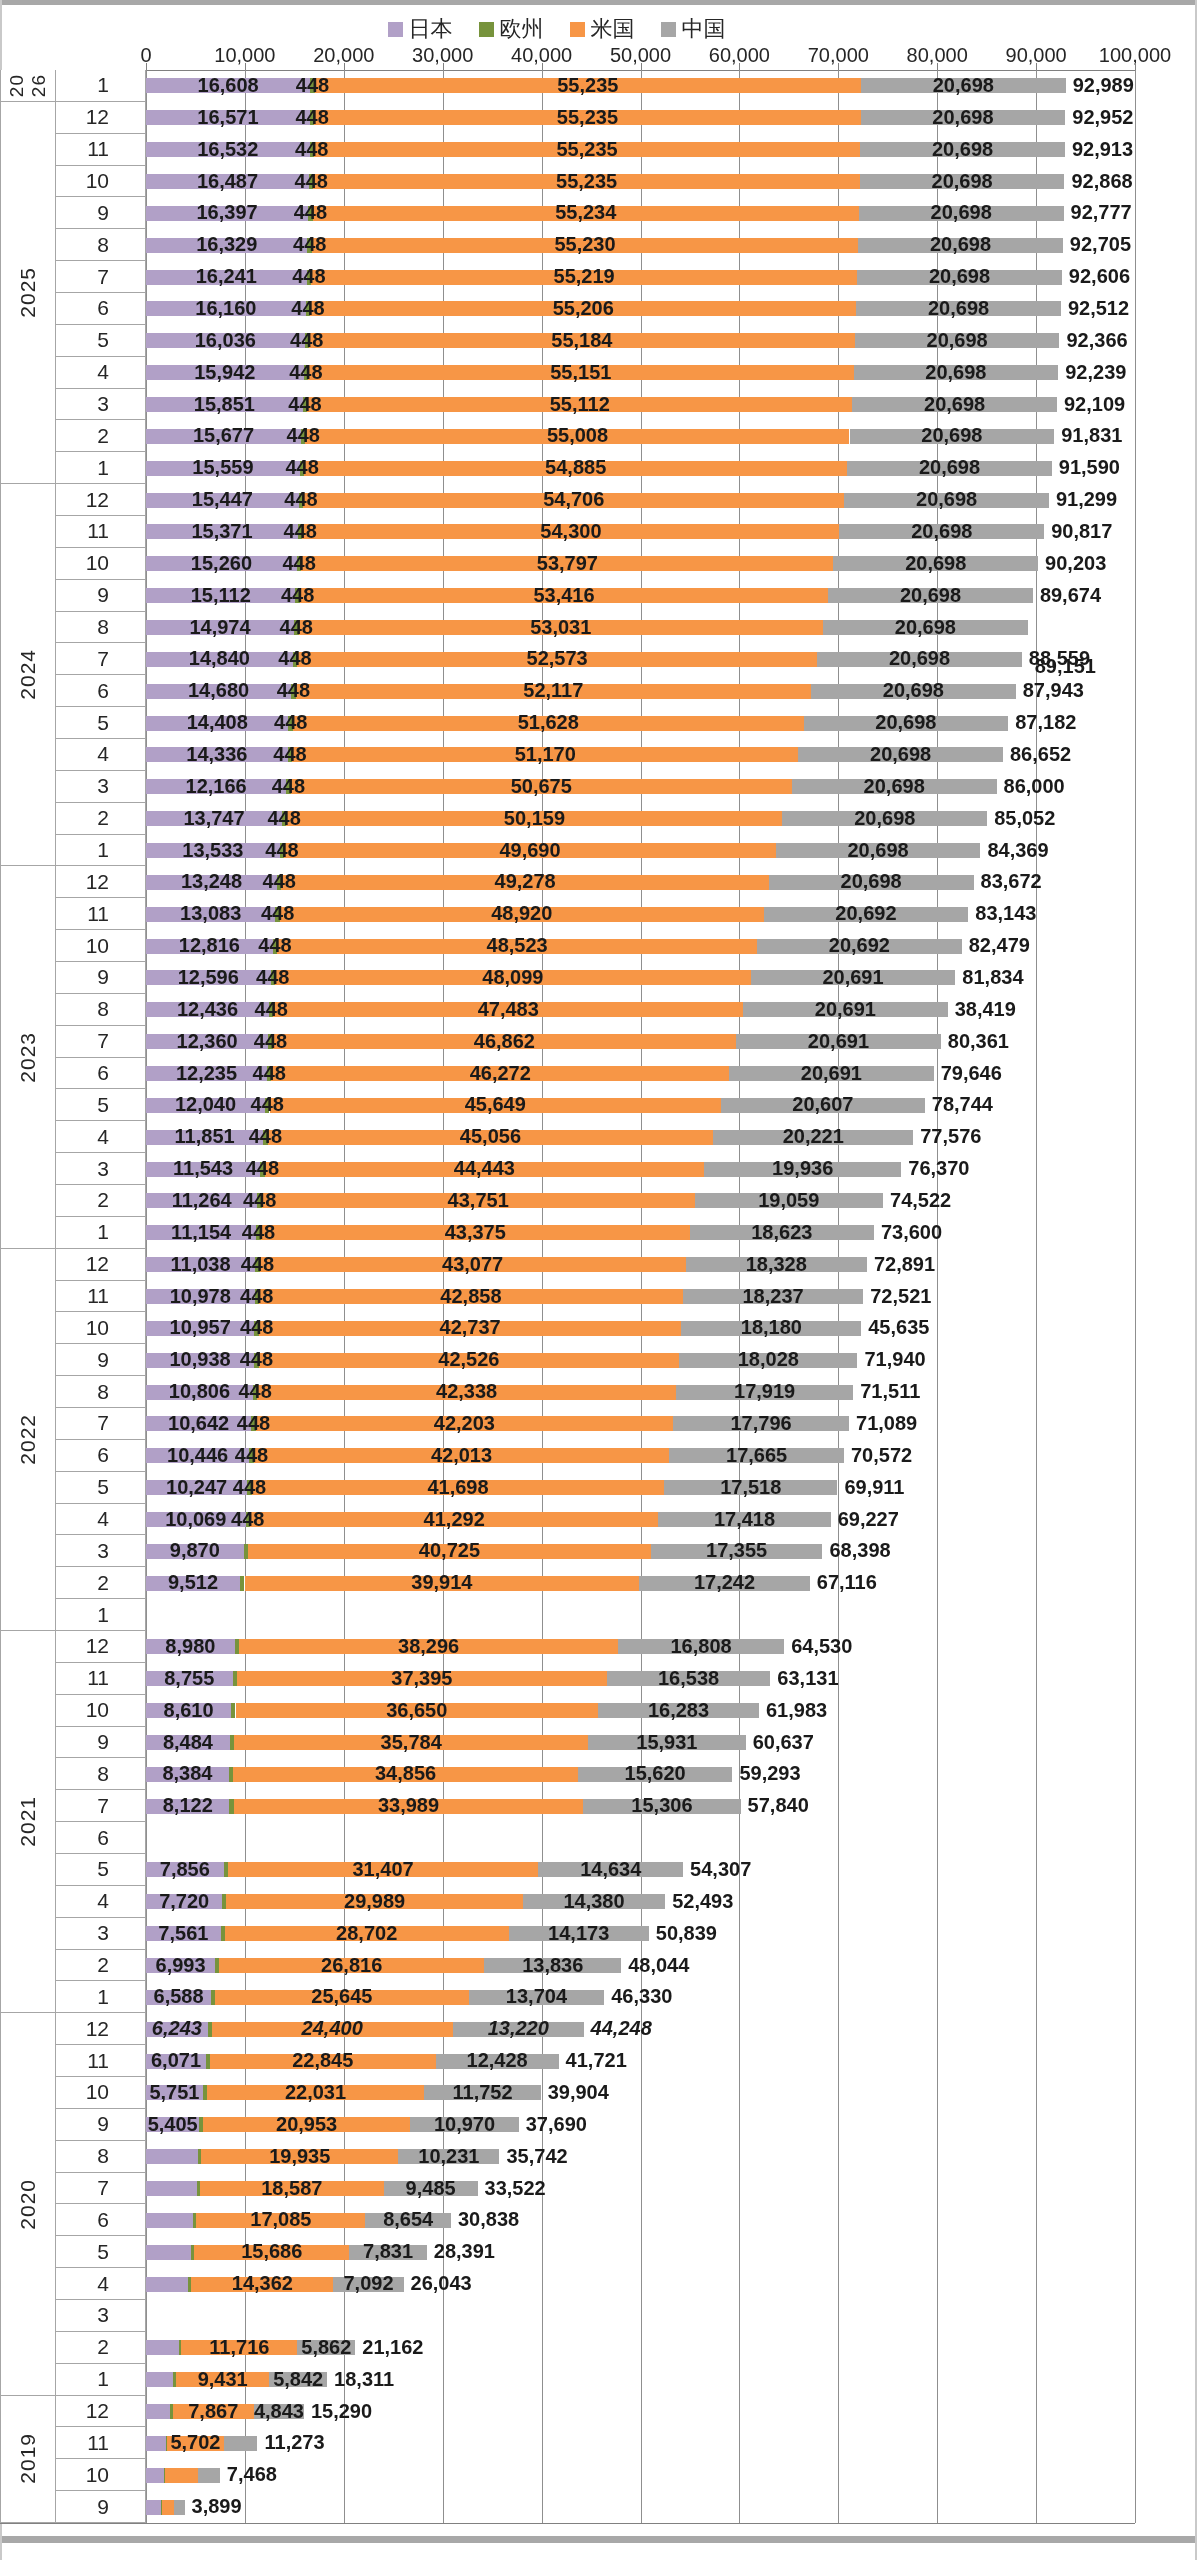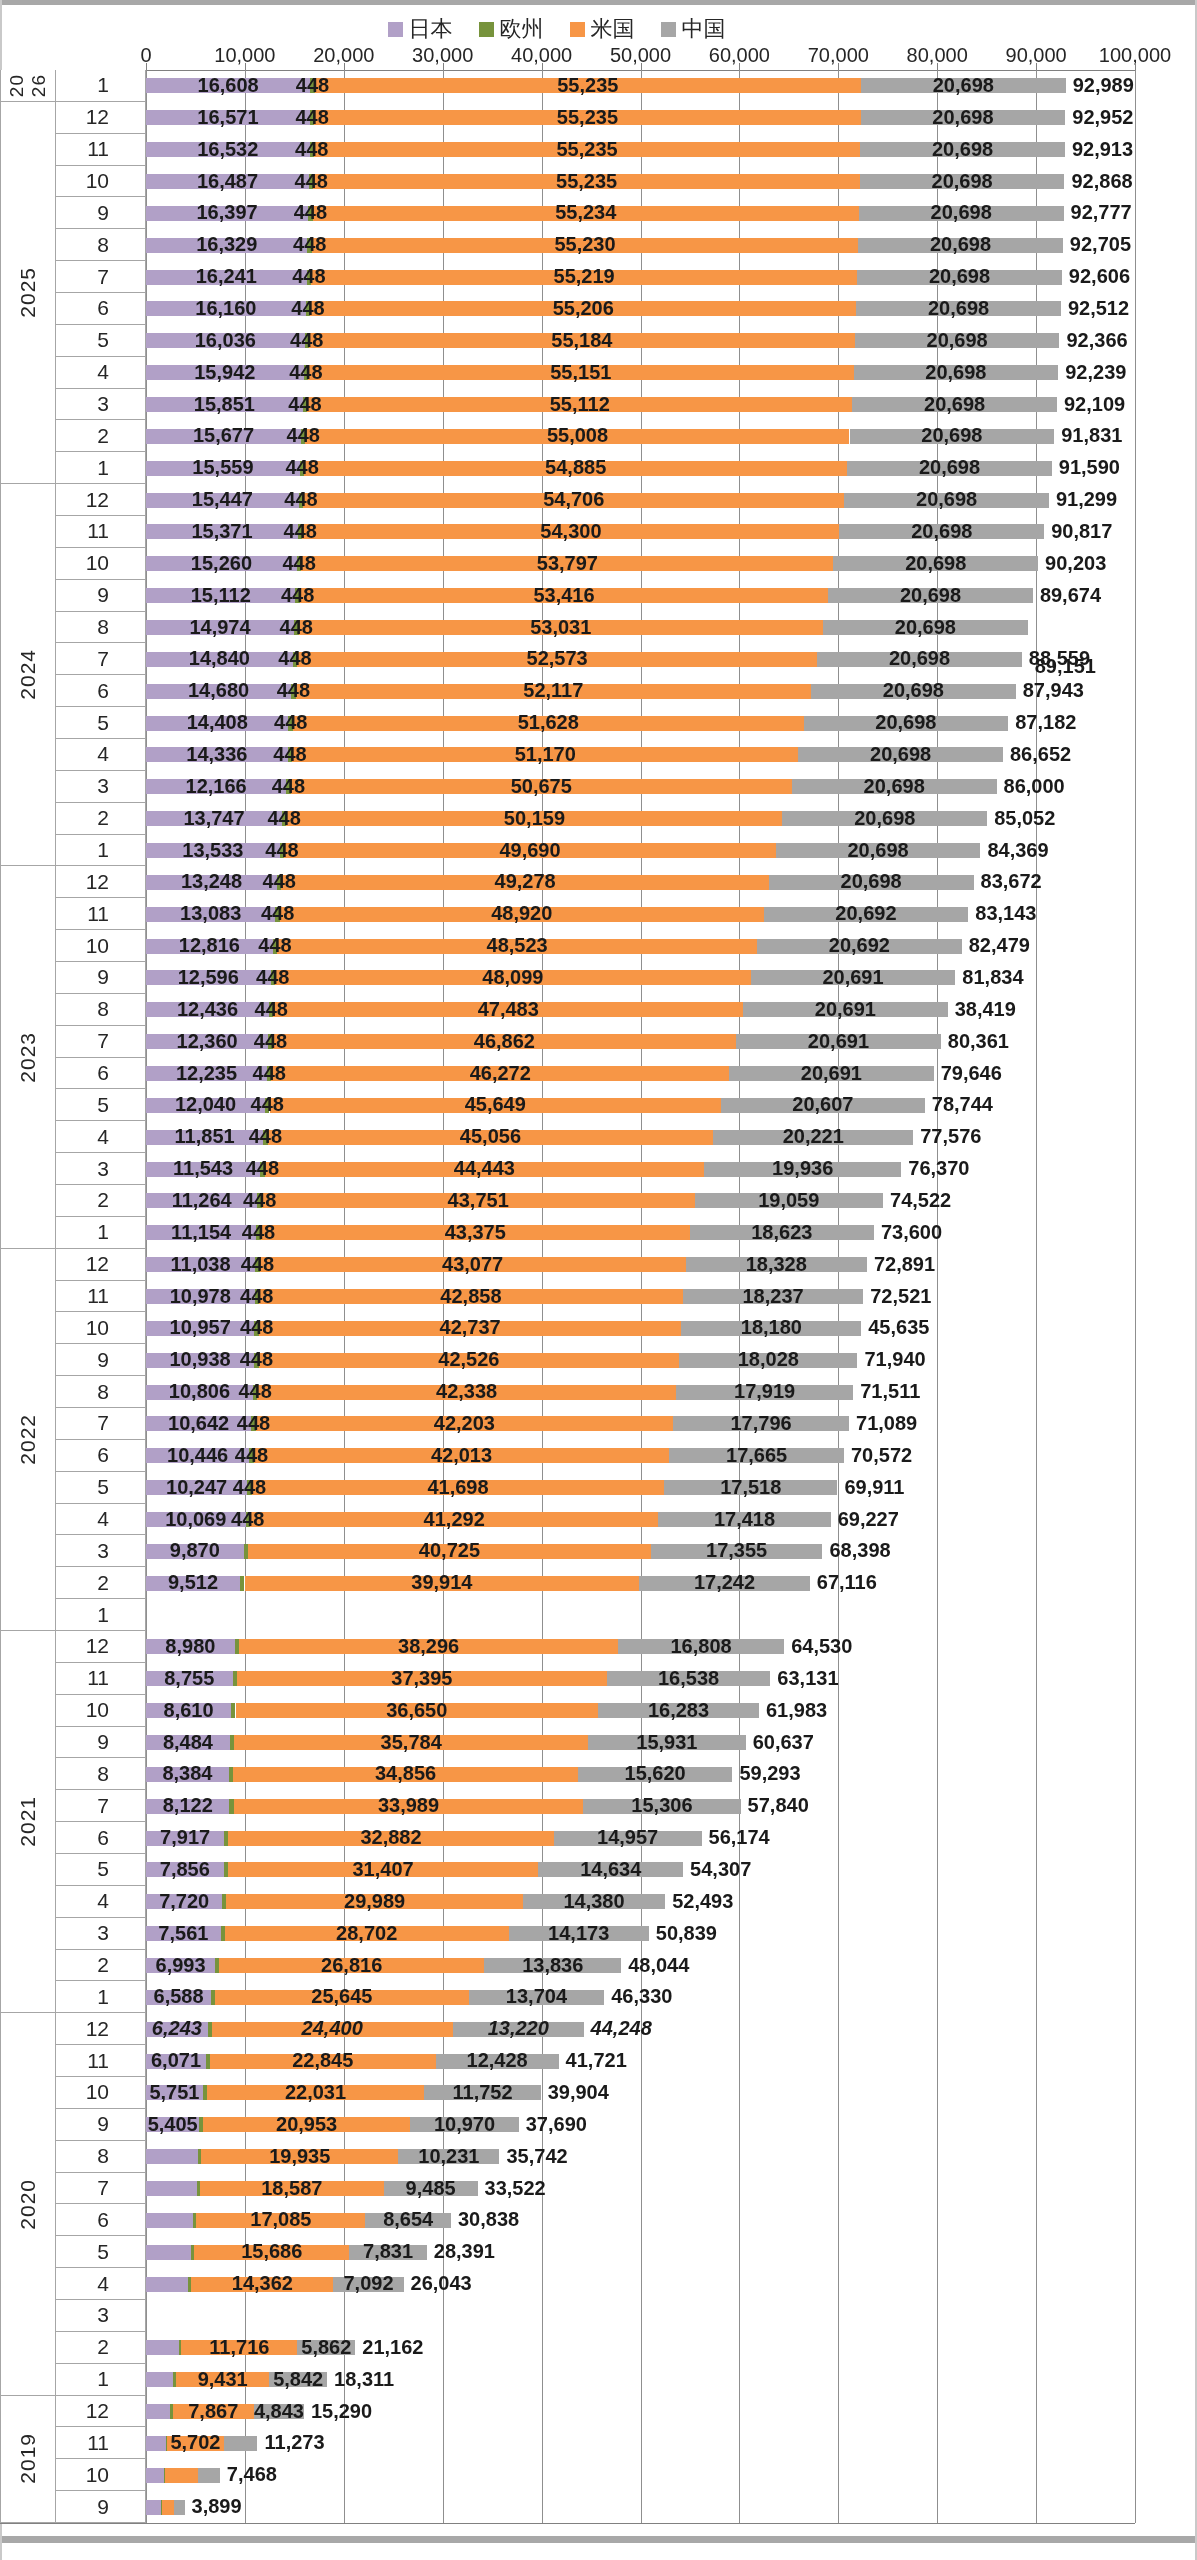--- a/index.html
+++ b/index.html
@@ -783,30 +783,20 @@
     <div class="prow" style="top: 1720.29px; height: 31.8571px; padding-left: 39px;">
       <div class="seg" style="left: 0%; width: 8.122%; top: 8.42857px; height: 15px; background: rgb(177, 160, 199); z-index: 1;"></div>
       <div class="seg" style="left: 8.122%; width: 0.423%; top: 8.42857px; height: 15px; background: rgb(119, 147, 60); z-index: 1;"></div>
       <div class="seg" style="left: 8.545%; width: 33.989%; top: 8.42857px; height: 15px; background: rgb(247, 150, 70); z-index: 1;"></div>
       <div class="seg" style="left: 42.534%; width: 15.306%; top: 8.42857px; height: 15px; background: rgb(166, 166, 166); z-index: 1;"></div>
       <div class="dlab" style="left: 4.061%; line-height: 31.8571px;">8,122</div>
       <div class="dlab" style="left: 25.5395%; line-height: 31.8571px;">33,989</div>
       <div class="dlab" style="left: 50.187%; line-height: 31.8571px;">15,306</div>
       <div class="tlab" style="left: calc(57.84% + 7px); line-height: 31.8571px;">57,840</div>
     </div>
-    <div class="prow" style="top: 1752.14px; height: 31.8571px;">
-      <div class="seg" style="left: 0%; width: 7.917%; top: 8.42857px; height: 15px; background: rgb(177, 160, 199); z-index: 1;"></div>
-      <div class="seg" style="left: 7.917%; width: 0.418%; top: 8.42857px; height: 15px; background: rgb(119, 147, 60); z-index: 1;"></div>
-      <div class="seg" style="left: 8.335%; width: 32.882%; top: 8.42857px; height: 15px; background: rgb(247, 150, 70); z-index: 1;"></div>
-      <div class="seg" style="left: 41.217%; width: 14.957%; top: 8.42857px; height: 15px; background: rgb(166, 166, 166); z-index: 1;"></div>
-      <div class="dlab" style="left: 3.9585%; line-height: 31.8571px;">7,917</div>
-      <div class="dlab" style="left: 24.776%; line-height: 31.8571px;">32,882</div>
-      <div class="dlab" style="left: 48.6955%; line-height: 31.8571px;">14,957</div>
-      <div class="tlab" style="left: calc(56.174% + 7px); line-height: 31.8571px;">56,174</div>
-    </div>
     <div class="prow" style="top: 1784px; height: 31.8571px;">
       <div class="seg" style="left: 0%; width: 7.856%; top: 8.42857px; height: 15px; background: rgb(177, 160, 199); z-index: 1;"></div>
       <div class="seg" style="left: 7.856%; width: 0.41%; top: 8.42857px; height: 15px; background: rgb(119, 147, 60); z-index: 1;"></div>
       <div class="seg" style="left: 8.266%; width: 31.407%; top: 8.42857px; height: 15px; background: rgb(247, 150, 70); z-index: 1;"></div>
       <div class="seg" style="left: 39.673%; width: 14.634%; top: 8.42857px; height: 15px; background: rgb(166, 166, 166); z-index: 1;"></div>
       <div class="dlab" style="left: 3.928%; line-height: 31.8571px;">7,856</div>
       <div class="dlab" style="left: 23.9695%; line-height: 31.8571px;">31,407</div>
       <div class="dlab" style="left: 46.99%; line-height: 31.8571px;">14,634</div>
       <div class="tlab" style="left: calc(54.307% + 7px); line-height: 31.8571px;">54,307</div>
     </div>

